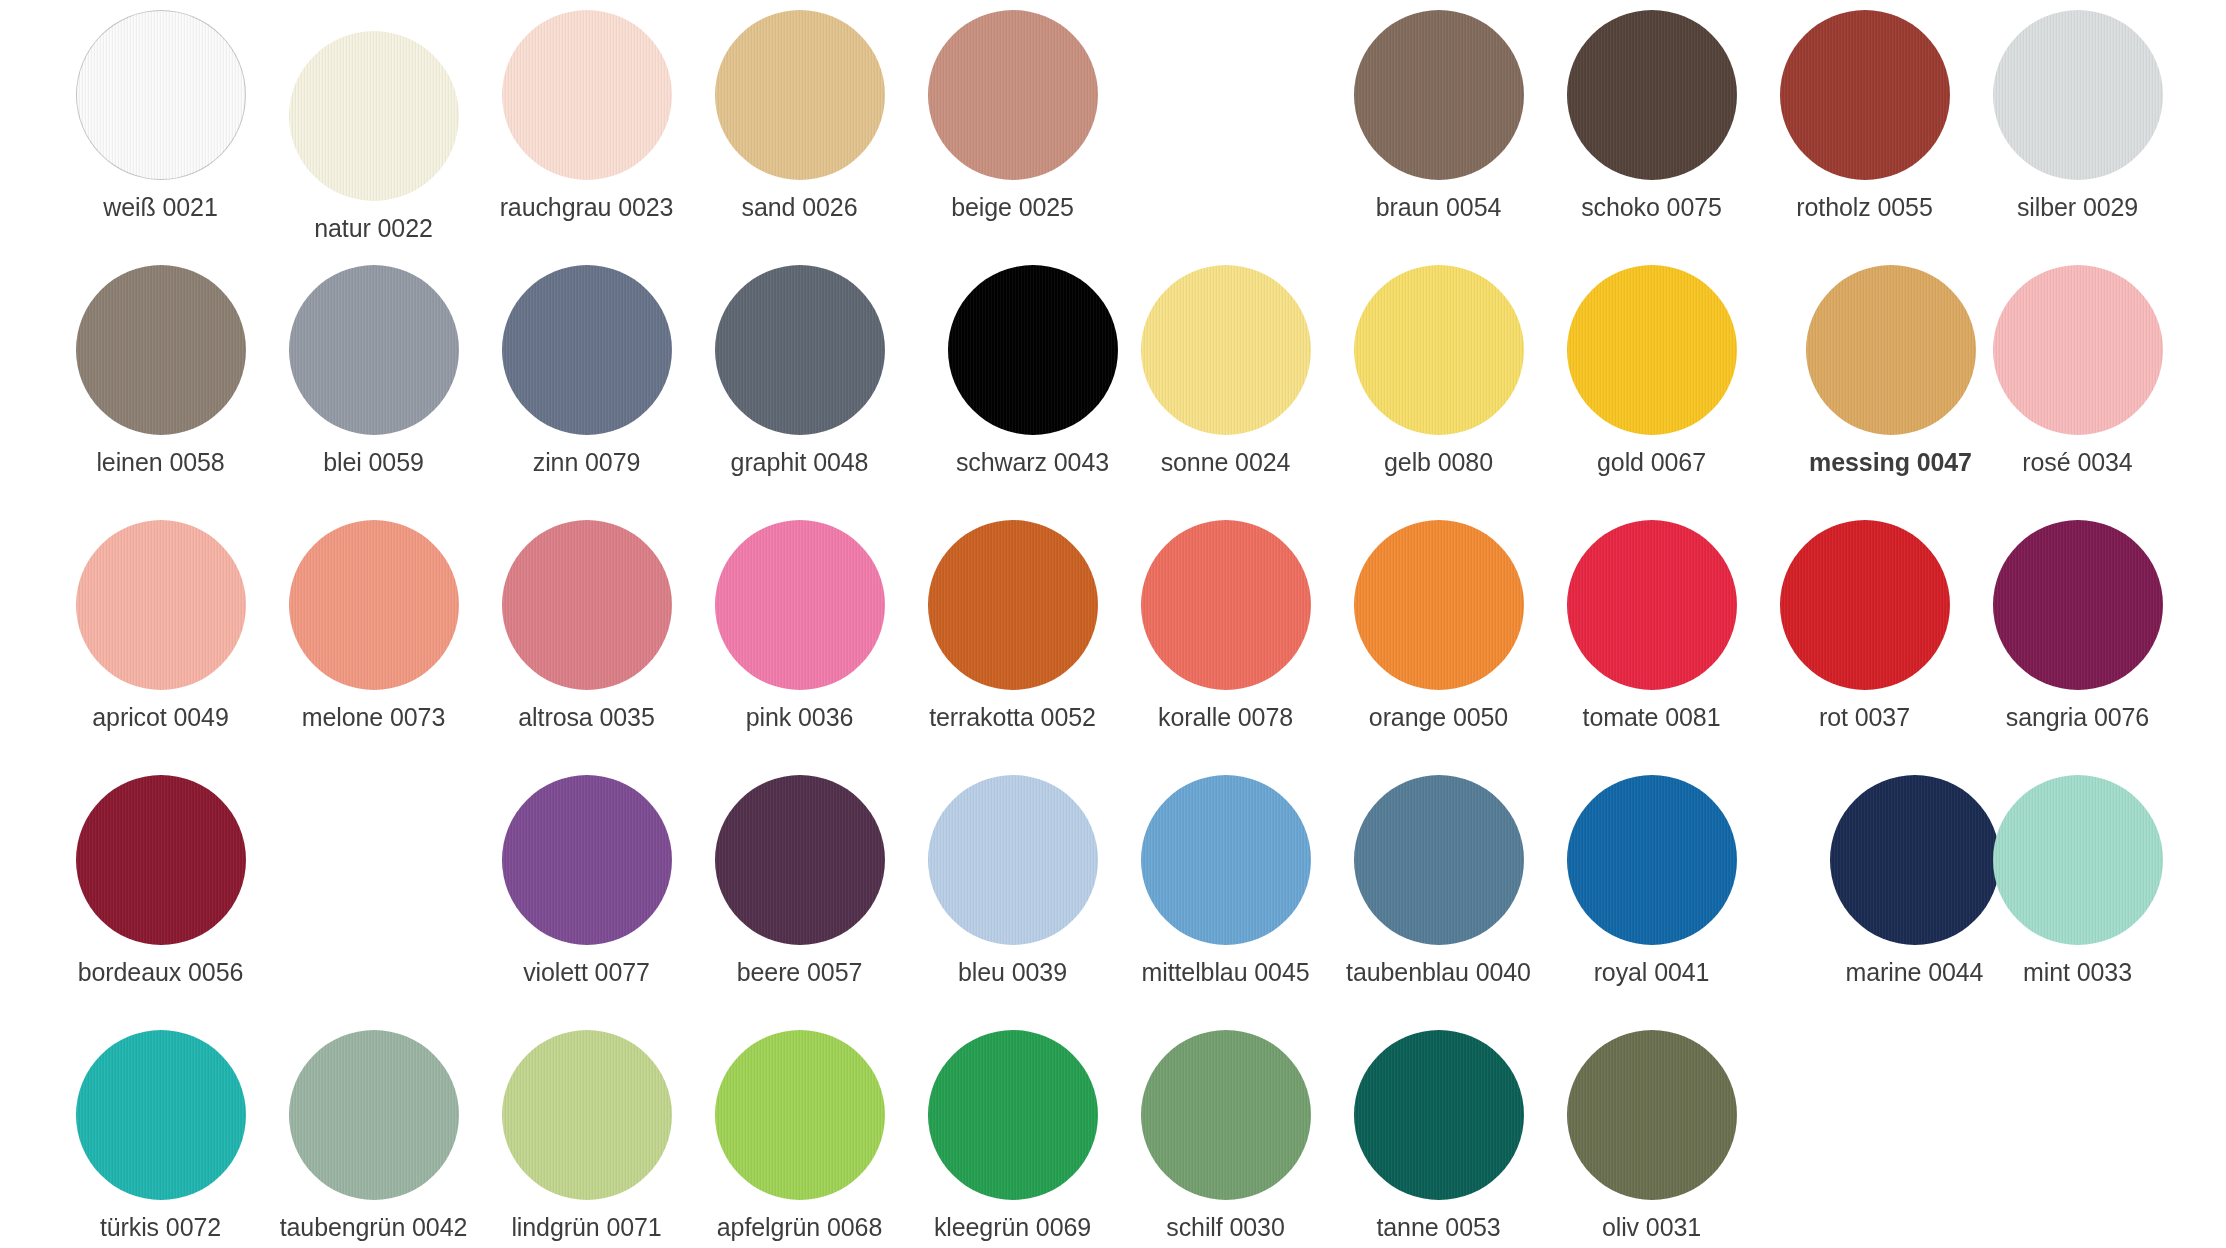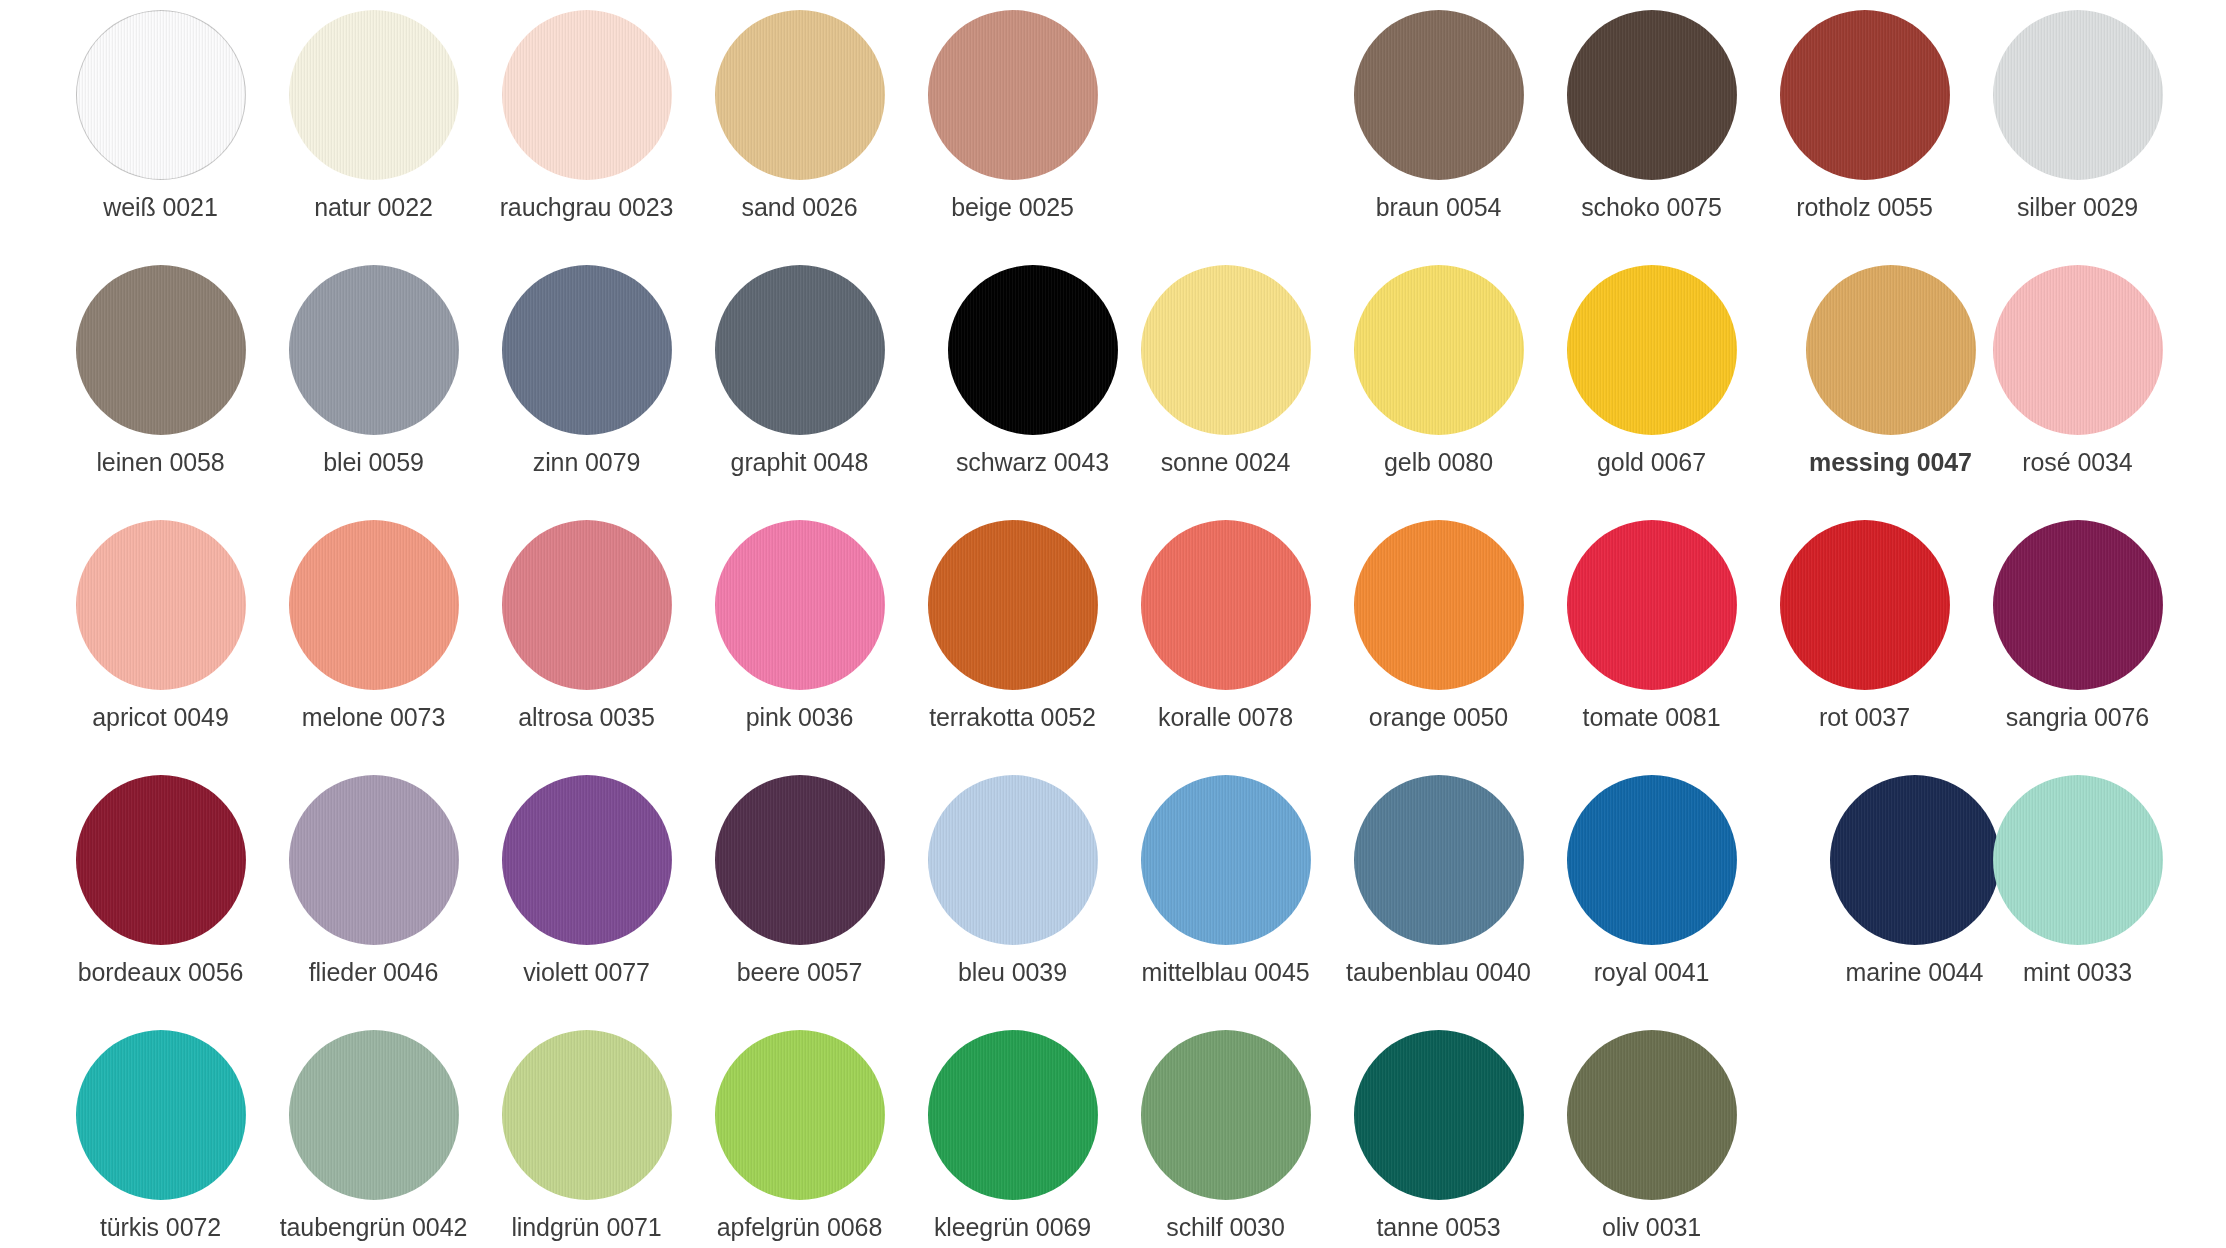--- a/index.html
+++ b/index.html
@@ -102,288 +102,282 @@
 <body>
 
 <div id="palette-grid">
     <div class="swatch-row" data-row="0">
       <div class="swatch-cell" style="left: 54px;">
         <div class="swatch-disc-wrap">
           <div class="swatch-disc has-outline" style="background-color: rgb(252, 252, 253);"></div>
         </div>
         <div class="swatch-label">weiß 0021</div>
       </div>
+      <div class="swatch-cell" style="left: 267px; margin-top: 21px;">
+        <div class="swatch-disc-wrap">
+          <div class="swatch-disc" style="background-color: rgb(246, 243, 226);"></div>
+        </div>
+        <div class="swatch-label">natur 0022</div>
+      </div>
+      <div class="swatch-cell" style="left: 480px;">
+        <div class="swatch-disc-wrap">
+          <div class="swatch-disc" style="background-color: rgb(251, 223, 212);"></div>
+        </div>
+        <div class="swatch-label">rauchgrau 0023</div>
+      </div>
+      <div class="swatch-cell" style="left: 693px;">
+        <div class="swatch-disc-wrap">
+          <div class="swatch-disc" style="background-color: rgb(227, 196, 143);"></div>
+        </div>
+        <div class="swatch-label">sand 0026</div>
+      </div>
+      <div class="swatch-cell" style="left: 906px;">
+        <div class="swatch-disc-wrap">
+          <div class="swatch-disc" style="background-color: rgb(201, 145, 128);"></div>
+        </div>
+        <div class="swatch-label">beige 0025</div>
+      </div>
+      <div class="swatch-cell" style="left: 1332px;">
+        <div class="swatch-disc-wrap">
+          <div class="swatch-disc" style="background-color: rgb(131, 108, 92);"></div>
+        </div>
+        <div class="swatch-label">braun 0054</div>
+      </div>
+      <div class="swatch-cell" style="left: 1545px;">
+        <div class="swatch-disc-wrap">
+          <div class="swatch-disc" style="background-color: rgb(84, 67, 58);"></div>
+        </div>
+        <div class="swatch-label">schoko 0075</div>
+      </div>
+      <div class="swatch-cell" style="left: 1758px;">
+        <div class="swatch-disc-wrap">
+          <div class="swatch-disc" style="background-color: rgb(156, 60, 50);"></div>
+        </div>
+        <div class="swatch-label">rotholz 0055</div>
+      </div>
+      <div class="swatch-cell" style="left: 1971px;">
+        <div class="swatch-disc-wrap">
+          <div class="swatch-disc" style="background-color: rgb(220, 223, 224);"></div>
+        </div>
+        <div class="swatch-label">silber 0029</div>
+      </div>
+    </div>
+    <div class="swatch-row" data-row="1">
+      <div class="swatch-cell" style="left: 54px;">
+        <div class="swatch-disc-wrap">
+          <div class="swatch-disc" style="background-color: rgb(141, 128, 115);"></div>
+        </div>
+        <div class="swatch-label">leinen 0058</div>
+      </div>
       <div class="swatch-cell" style="left: 267px;">
         <div class="swatch-disc-wrap">
-          <div class="swatch-disc" style="background-color: rgb(246, 243, 226);"></div>
-        </div>
-        <div class="swatch-label">natur 0022</div>
-      </div>
-      <div class="swatch-cell" style="left: 480px;">
-        <div class="swatch-disc-wrap">
-          <div class="swatch-disc" style="background-color: rgb(251, 223, 212);"></div>
-        </div>
-        <div class="swatch-label">rauchgrau 0023</div>
-      </div>
-      <div class="swatch-cell" style="left: 693px;">
-        <div class="swatch-disc-wrap">
-          <div class="swatch-disc" style="background-color: rgb(227, 196, 143);"></div>
-        </div>
-        <div class="swatch-label">sand 0026</div>
+          <div class="swatch-disc" style="background-color: rgb(149, 155, 166);"></div>
+        </div>
+        <div class="swatch-label">blei 0059</div>
+      </div>
+      <div class="swatch-cell" style="left: 480px;">
+        <div class="swatch-disc-wrap">
+          <div class="swatch-disc" style="background-color: rgb(104, 116, 138);"></div>
+        </div>
+        <div class="swatch-label">zinn 0079</div>
+      </div>
+      <div class="swatch-cell" style="left: 693px;">
+        <div class="swatch-disc-wrap">
+          <div class="swatch-disc" style="background-color: rgb(95, 104, 115);"></div>
+        </div>
+        <div class="swatch-label">graphit 0048</div>
+      </div>
+      <div class="swatch-cell" style="left: 926px;">
+        <div class="swatch-disc-wrap">
+          <div class="swatch-disc" style="background-color: rgb(1, 1, 1);"></div>
+        </div>
+        <div class="swatch-label">schwarz 0043</div>
+      </div>
+      <div class="swatch-cell" style="left: 1119px;">
+        <div class="swatch-disc-wrap">
+          <div class="swatch-disc" style="background-color: rgb(248, 226, 137);"></div>
+        </div>
+        <div class="swatch-label">sonne 0024</div>
+      </div>
+      <div class="swatch-cell" style="left: 1332px;">
+        <div class="swatch-disc-wrap">
+          <div class="swatch-disc" style="background-color: rgb(247, 223, 106);"></div>
+        </div>
+        <div class="swatch-label">gelb 0080</div>
+      </div>
+      <div class="swatch-cell" style="left: 1545px;">
+        <div class="swatch-disc-wrap">
+          <div class="swatch-disc" style="background-color: rgb(249, 198, 35);"></div>
+        </div>
+        <div class="swatch-label">gold 0067</div>
+      </div>
+      <div class="swatch-cell" style="left: 1784px; font-weight: bold;">
+        <div class="swatch-disc-wrap">
+          <div class="swatch-disc" style="background-color: rgb(220, 170, 98);"></div>
+        </div>
+        <div class="swatch-label">messing 0047</div>
+      </div>
+      <div class="swatch-cell" style="left: 1971px;">
+        <div class="swatch-disc-wrap">
+          <div class="swatch-disc" style="background-color: rgb(249, 188, 189);"></div>
+        </div>
+        <div class="swatch-label">rosé 0034</div>
+      </div>
+    </div>
+    <div class="swatch-row" data-row="2">
+      <div class="swatch-cell" style="left: 54px;">
+        <div class="swatch-disc-wrap">
+          <div class="swatch-disc" style="background-color: rgb(247, 180, 166);"></div>
+        </div>
+        <div class="swatch-label">apricot 0049</div>
+      </div>
+      <div class="swatch-cell" style="left: 267px;">
+        <div class="swatch-disc-wrap">
+          <div class="swatch-disc" style="background-color: rgb(242, 154, 131);"></div>
+        </div>
+        <div class="swatch-label">melone 0073</div>
+      </div>
+      <div class="swatch-cell" style="left: 480px;">
+        <div class="swatch-disc-wrap">
+          <div class="swatch-disc" style="background-color: rgb(220, 128, 137);"></div>
+        </div>
+        <div class="swatch-label">altrosa 0035</div>
+      </div>
+      <div class="swatch-cell" style="left: 693px;">
+        <div class="swatch-disc-wrap">
+          <div class="swatch-disc" style="background-color: rgb(242, 124, 172);"></div>
+        </div>
+        <div class="swatch-label">pink 0036</div>
       </div>
       <div class="swatch-cell" style="left: 906px;">
         <div class="swatch-disc-wrap">
-          <div class="swatch-disc" style="background-color: rgb(201, 145, 128);"></div>
-        </div>
-        <div class="swatch-label">beige 0025</div>
-      </div>
-      <div class="swatch-cell" style="left: 1332px;">
-        <div class="swatch-disc-wrap">
-          <div class="swatch-disc" style="background-color: rgb(131, 108, 92);"></div>
-        </div>
-        <div class="swatch-label">braun 0054</div>
-      </div>
-      <div class="swatch-cell" style="left: 1545px;">
-        <div class="swatch-disc-wrap">
-          <div class="swatch-disc" style="background-color: rgb(84, 67, 58);"></div>
-        </div>
-        <div class="swatch-label">schoko 0075</div>
+          <div class="swatch-disc" style="background-color: rgb(204, 98, 36);"></div>
+        </div>
+        <div class="swatch-label">terrakotta 0052</div>
+      </div>
+      <div class="swatch-cell" style="left: 1119px;">
+        <div class="swatch-disc-wrap">
+          <div class="swatch-disc" style="background-color: rgb(238, 111, 96);"></div>
+        </div>
+        <div class="swatch-label">koralle 0078</div>
+      </div>
+      <div class="swatch-cell" style="left: 1332px;">
+        <div class="swatch-disc-wrap">
+          <div class="swatch-disc" style="background-color: rgb(243, 139, 53);"></div>
+        </div>
+        <div class="swatch-label">orange 0050</div>
+      </div>
+      <div class="swatch-cell" style="left: 1545px;">
+        <div class="swatch-disc-wrap">
+          <div class="swatch-disc" style="background-color: rgb(232, 39, 67);"></div>
+        </div>
+        <div class="swatch-label">tomate 0081</div>
       </div>
       <div class="swatch-cell" style="left: 1758px;">
         <div class="swatch-disc-wrap">
-          <div class="swatch-disc" style="background-color: rgb(156, 60, 50);"></div>
-        </div>
-        <div class="swatch-label">rotholz 0055</div>
+          <div class="swatch-disc" style="background-color: rgb(212, 32, 39);"></div>
+        </div>
+        <div class="swatch-label">rot 0037</div>
       </div>
       <div class="swatch-cell" style="left: 1971px;">
         <div class="swatch-disc-wrap">
-          <div class="swatch-disc" style="background-color: rgb(220, 223, 224);"></div>
-        </div>
-        <div class="swatch-label">silber 0029</div>
-      </div>
-    </div>
-    <div class="swatch-row" data-row="1">
-      <div class="swatch-cell" style="left: 54px;">
-        <div class="swatch-disc-wrap">
-          <div class="swatch-disc" style="background-color: rgb(141, 128, 115);"></div>
-        </div>
-        <div class="swatch-label">leinen 0058</div>
+          <div class="swatch-disc" style="background-color: rgb(126, 27, 81);"></div>
+        </div>
+        <div class="swatch-label">sangria 0076</div>
+      </div>
+    </div>
+    <div class="swatch-row" data-row="3">
+      <div class="swatch-cell" style="left: 54px;">
+        <div class="swatch-disc-wrap">
+          <div class="swatch-disc" style="background-color: rgb(139, 25, 48);"></div>
+        </div>
+        <div class="swatch-label">bordeaux 0056</div>
+      </div>
+      <div class="swatch-cell" style="left: 480px;">
+        <div class="swatch-disc-wrap">
+          <div class="swatch-disc" style="background-color: rgb(126, 76, 148);"></div>
+        </div>
+        <div class="swatch-label">violett 0077</div>
+      </div>
+      <div class="swatch-cell" style="left: 693px;">
+        <div class="swatch-disc-wrap">
+          <div class="swatch-disc" style="background-color: rgb(82, 48, 76);"></div>
+        </div>
+        <div class="swatch-label">beere 0057</div>
+      </div>
+      <div class="swatch-cell" style="left: 906px;">
+        <div class="swatch-disc-wrap">
+          <div class="swatch-disc" style="background-color: rgb(186, 208, 232);"></div>
+        </div>
+        <div class="swatch-label">bleu 0039</div>
+      </div>
+      <div class="swatch-cell" style="left: 1119px;">
+        <div class="swatch-disc-wrap">
+          <div class="swatch-disc" style="background-color: rgb(107, 167, 212);"></div>
+        </div>
+        <div class="swatch-label">mittelblau 0045</div>
+      </div>
+      <div class="swatch-cell" style="left: 1332px;">
+        <div class="swatch-disc-wrap">
+          <div class="swatch-disc" style="background-color: rgb(86, 125, 151);"></div>
+        </div>
+        <div class="swatch-label">taubenblau 0040</div>
+      </div>
+      <div class="swatch-cell" style="left: 1545px;">
+        <div class="swatch-disc-wrap">
+          <div class="swatch-disc" style="background-color: rgb(18, 104, 168);"></div>
+        </div>
+        <div class="swatch-label">royal 0041</div>
+      </div>
+      <div class="swatch-cell" style="left: 1808px;">
+        <div class="swatch-disc-wrap">
+          <div class="swatch-disc" style="background-color: rgb(27, 43, 82);"></div>
+        </div>
+        <div class="swatch-label">marine 0044</div>
+      </div>
+      <div class="swatch-cell" style="left: 1971px;">
+        <div class="swatch-disc-wrap">
+          <div class="swatch-disc" style="background-color: rgb(163, 221, 204);"></div>
+        </div>
+        <div class="swatch-label">mint 0033</div>
+      </div>
+    </div>
+    <div class="swatch-row" data-row="4">
+      <div class="swatch-cell" style="left: 54px;">
+        <div class="swatch-disc-wrap">
+          <div class="swatch-disc" style="background-color: rgb(33, 181, 176);"></div>
+        </div>
+        <div class="swatch-label">türkis 0072</div>
       </div>
       <div class="swatch-cell" style="left: 267px;">
         <div class="swatch-disc-wrap">
-          <div class="swatch-disc" style="background-color: rgb(149, 155, 166);"></div>
-        </div>
-        <div class="swatch-label">blei 0059</div>
-      </div>
-      <div class="swatch-cell" style="left: 480px;">
-        <div class="swatch-disc-wrap">
-          <div class="swatch-disc" style="background-color: rgb(104, 116, 138);"></div>
-        </div>
-        <div class="swatch-label">zinn 0079</div>
-      </div>
-      <div class="swatch-cell" style="left: 693px;">
-        <div class="swatch-disc-wrap">
-          <div class="swatch-disc" style="background-color: rgb(95, 104, 115);"></div>
-        </div>
-        <div class="swatch-label">graphit 0048</div>
-      </div>
-      <div class="swatch-cell" style="left: 926px;">
-        <div class="swatch-disc-wrap">
-          <div class="swatch-disc" style="background-color: rgb(1, 1, 1);"></div>
-        </div>
-        <div class="swatch-label">schwarz 0043</div>
+          <div class="swatch-disc" style="background-color: rgb(155, 181, 163);"></div>
+        </div>
+        <div class="swatch-label">taubengrün 0042</div>
+      </div>
+      <div class="swatch-cell" style="left: 480px;">
+        <div class="swatch-disc-wrap">
+          <div class="swatch-disc" style="background-color: rgb(195, 214, 143);"></div>
+        </div>
+        <div class="swatch-label">lindgrün 0071</div>
+      </div>
+      <div class="swatch-cell" style="left: 693px;">
+        <div class="swatch-disc-wrap">
+          <div class="swatch-disc" style="background-color: rgb(160, 211, 86);"></div>
+        </div>
+        <div class="swatch-label">apfelgrün 0068</div>
+      </div>
+      <div class="swatch-cell" style="left: 906px;">
+        <div class="swatch-disc-wrap">
+          <div class="swatch-disc" style="background-color: rgb(38, 160, 81);"></div>
+        </div>
+        <div class="swatch-label">kleegrün 0069</div>
       </div>
       <div class="swatch-cell" style="left: 1119px;">
         <div class="swatch-disc-wrap">
-          <div class="swatch-disc" style="background-color: rgb(248, 226, 137);"></div>
-        </div>
-        <div class="swatch-label">sonne 0024</div>
-      </div>
-      <div class="swatch-cell" style="left: 1332px;">
-        <div class="swatch-disc-wrap">
-          <div class="swatch-disc" style="background-color: rgb(247, 223, 106);"></div>
-        </div>
-        <div class="swatch-label">gelb 0080</div>
-      </div>
-      <div class="swatch-cell" style="left: 1545px;">
-        <div class="swatch-disc-wrap">
-          <div class="swatch-disc" style="background-color: rgb(249, 198, 35);"></div>
-        </div>
-        <div class="swatch-label">gold 0067</div>
-      </div>
-      <div class="swatch-cell" style="left: 1784px; font-weight: bold;">
-        <div class="swatch-disc-wrap">
-          <div class="swatch-disc" style="background-color: rgb(220, 170, 98);"></div>
-        </div>
-        <div class="swatch-label">messing 0047</div>
-      </div>
-      <div class="swatch-cell" style="left: 1971px;">
-        <div class="swatch-disc-wrap">
-          <div class="swatch-disc" style="background-color: rgb(249, 188, 189);"></div>
-        </div>
-        <div class="swatch-label">rosé 0034</div>
-      </div>
-    </div>
-    <div class="swatch-row" data-row="2">
-      <div class="swatch-cell" style="left: 54px;">
-        <div class="swatch-disc-wrap">
-          <div class="swatch-disc" style="background-color: rgb(247, 180, 166);"></div>
-        </div>
-        <div class="swatch-label">apricot 0049</div>
-      </div>
-      <div class="swatch-cell" style="left: 267px;">
-        <div class="swatch-disc-wrap">
-          <div class="swatch-disc" style="background-color: rgb(242, 154, 131);"></div>
-        </div>
-        <div class="swatch-label">melone 0073</div>
-      </div>
-      <div class="swatch-cell" style="left: 480px;">
-        <div class="swatch-disc-wrap">
-          <div class="swatch-disc" style="background-color: rgb(220, 128, 137);"></div>
-        </div>
-        <div class="swatch-label">altrosa 0035</div>
-      </div>
-      <div class="swatch-cell" style="left: 693px;">
-        <div class="swatch-disc-wrap">
-          <div class="swatch-disc" style="background-color: rgb(242, 124, 172);"></div>
-        </div>
-        <div class="swatch-label">pink 0036</div>
-      </div>
-      <div class="swatch-cell" style="left: 906px;">
-        <div class="swatch-disc-wrap">
-          <div class="swatch-disc" style="background-color: rgb(204, 98, 36);"></div>
-        </div>
-        <div class="swatch-label">terrakotta 0052</div>
-      </div>
-      <div class="swatch-cell" style="left: 1119px;">
-        <div class="swatch-disc-wrap">
-          <div class="swatch-disc" style="background-color: rgb(238, 111, 96);"></div>
-        </div>
-        <div class="swatch-label">koralle 0078</div>
-      </div>
-      <div class="swatch-cell" style="left: 1332px;">
-        <div class="swatch-disc-wrap">
-          <div class="swatch-disc" style="background-color: rgb(243, 139, 53);"></div>
-        </div>
-        <div class="swatch-label">orange 0050</div>
-      </div>
-      <div class="swatch-cell" style="left: 1545px;">
-        <div class="swatch-disc-wrap">
-          <div class="swatch-disc" style="background-color: rgb(232, 39, 67);"></div>
-        </div>
-        <div class="swatch-label">tomate 0081</div>
-      </div>
-      <div class="swatch-cell" style="left: 1758px;">
-        <div class="swatch-disc-wrap">
-          <div class="swatch-disc" style="background-color: rgb(212, 32, 39);"></div>
-        </div>
-        <div class="swatch-label">rot 0037</div>
-      </div>
-      <div class="swatch-cell" style="left: 1971px;">
-        <div class="swatch-disc-wrap">
-          <div class="swatch-disc" style="background-color: rgb(126, 27, 81);"></div>
-        </div>
-        <div class="swatch-label">sangria 0076</div>
-      </div>
-    </div>
-    <div class="swatch-row" data-row="3">
-      <div class="swatch-cell" style="left: 54px;">
-        <div class="swatch-disc-wrap">
-          <div class="swatch-disc" style="background-color: rgb(139, 25, 48);"></div>
-        </div>
-        <div class="swatch-label">bordeaux 0056</div>
-      </div>
-      <div class="swatch-cell" style="left: 267px;">
-        <div class="swatch-disc-wrap">
-          <div class="swatch-disc" style="background-color: rgb(168, 155, 179);"></div>
-        </div>
-        <div class="swatch-label">flieder 0046</div>
-      </div>
-      <div class="swatch-cell" style="left: 480px;">
-        <div class="swatch-disc-wrap">
-          <div class="swatch-disc" style="background-color: rgb(126, 76, 148);"></div>
-        </div>
-        <div class="swatch-label">violett 0077</div>
-      </div>
-      <div class="swatch-cell" style="left: 693px;">
-        <div class="swatch-disc-wrap">
-          <div class="swatch-disc" style="background-color: rgb(82, 48, 76);"></div>
-        </div>
-        <div class="swatch-label">beere 0057</div>
-      </div>
-      <div class="swatch-cell" style="left: 906px;">
-        <div class="swatch-disc-wrap">
-          <div class="swatch-disc" style="background-color: rgb(186, 208, 232);"></div>
-        </div>
-        <div class="swatch-label">bleu 0039</div>
-      </div>
-      <div class="swatch-cell" style="left: 1119px;">
-        <div class="swatch-disc-wrap">
-          <div class="swatch-disc" style="background-color: rgb(107, 167, 212);"></div>
-        </div>
-        <div class="swatch-label">mittelblau 0045</div>
-      </div>
-      <div class="swatch-cell" style="left: 1332px;">
-        <div class="swatch-disc-wrap">
-          <div class="swatch-disc" style="background-color: rgb(86, 125, 151);"></div>
-        </div>
-        <div class="swatch-label">taubenblau 0040</div>
-      </div>
-      <div class="swatch-cell" style="left: 1545px;">
-        <div class="swatch-disc-wrap">
-          <div class="swatch-disc" style="background-color: rgb(18, 104, 168);"></div>
-        </div>
-        <div class="swatch-label">royal 0041</div>
-      </div>
-      <div class="swatch-cell" style="left: 1808px;">
-        <div class="swatch-disc-wrap">
-          <div class="swatch-disc" style="background-color: rgb(27, 43, 82);"></div>
-        </div>
-        <div class="swatch-label">marine 0044</div>
-      </div>
-      <div class="swatch-cell" style="left: 1971px;">
-        <div class="swatch-disc-wrap">
-          <div class="swatch-disc" style="background-color: rgb(163, 221, 204);"></div>
-        </div>
-        <div class="swatch-label">mint 0033</div>
-      </div>
-    </div>
-    <div class="swatch-row" data-row="4">
-      <div class="swatch-cell" style="left: 54px;">
-        <div class="swatch-disc-wrap">
-          <div class="swatch-disc" style="background-color: rgb(33, 181, 176);"></div>
-        </div>
-        <div class="swatch-label">türkis 0072</div>
-      </div>
-      <div class="swatch-cell" style="left: 267px;">
-        <div class="swatch-disc-wrap">
-          <div class="swatch-disc" style="background-color: rgb(155, 181, 163);"></div>
-        </div>
-        <div class="swatch-label">taubengrün 0042</div>
-      </div>
-      <div class="swatch-cell" style="left: 480px;">
-        <div class="swatch-disc-wrap">
-          <div class="swatch-disc" style="background-color: rgb(195, 214, 143);"></div>
-        </div>
-        <div class="swatch-label">lindgrün 0071</div>
-      </div>
-      <div class="swatch-cell" style="left: 693px;">
-        <div class="swatch-disc-wrap">
-          <div class="swatch-disc" style="background-color: rgb(160, 211, 86);"></div>
-        </div>
-        <div class="swatch-label">apfelgrün 0068</div>
-      </div>
-      <div class="swatch-cell" style="left: 906px;">
-        <div class="swatch-disc-wrap">
-          <div class="swatch-disc" style="background-color: rgb(38, 160, 81);"></div>
-        </div>
-        <div class="swatch-label">kleegrün 0069</div>
-      </div>
-      <div class="swatch-cell" style="left: 1119px;">
-        <div class="swatch-disc-wrap">
           <div class="swatch-disc" style="background-color: rgb(117, 160, 112);"></div>
         </div>
         <div class="swatch-label">schilf 0030</div>
       </div>
       <div class="swatch-cell" style="left: 1332px;">
         <div class="swatch-disc-wrap">
           <div class="swatch-disc" style="background-color: rgb(11, 96, 86);"></div>
         </div>
         <div class="swatch-label">tanne 0053</div>
       </div>

